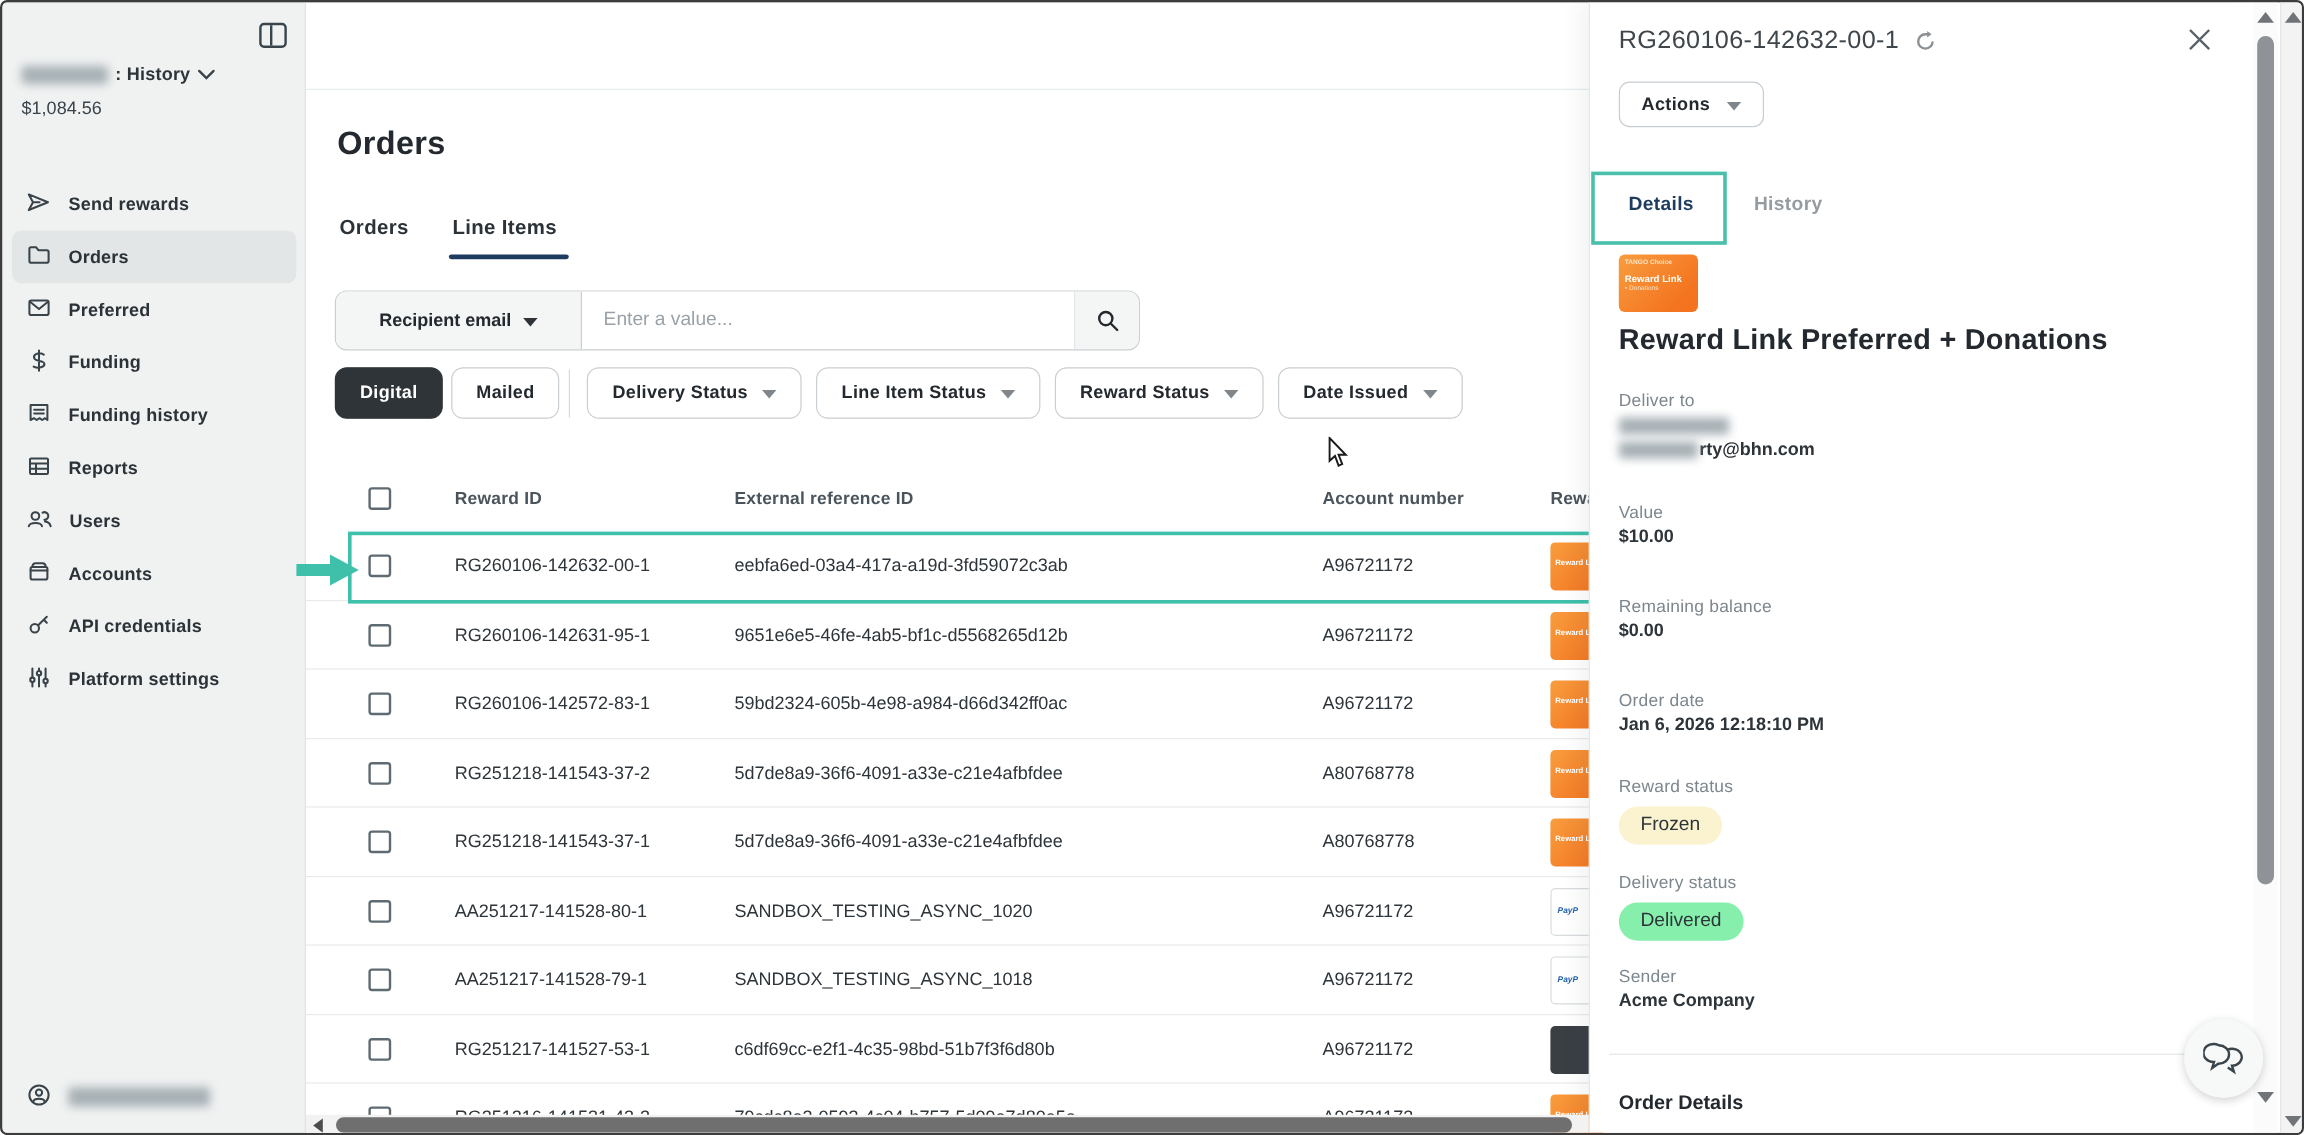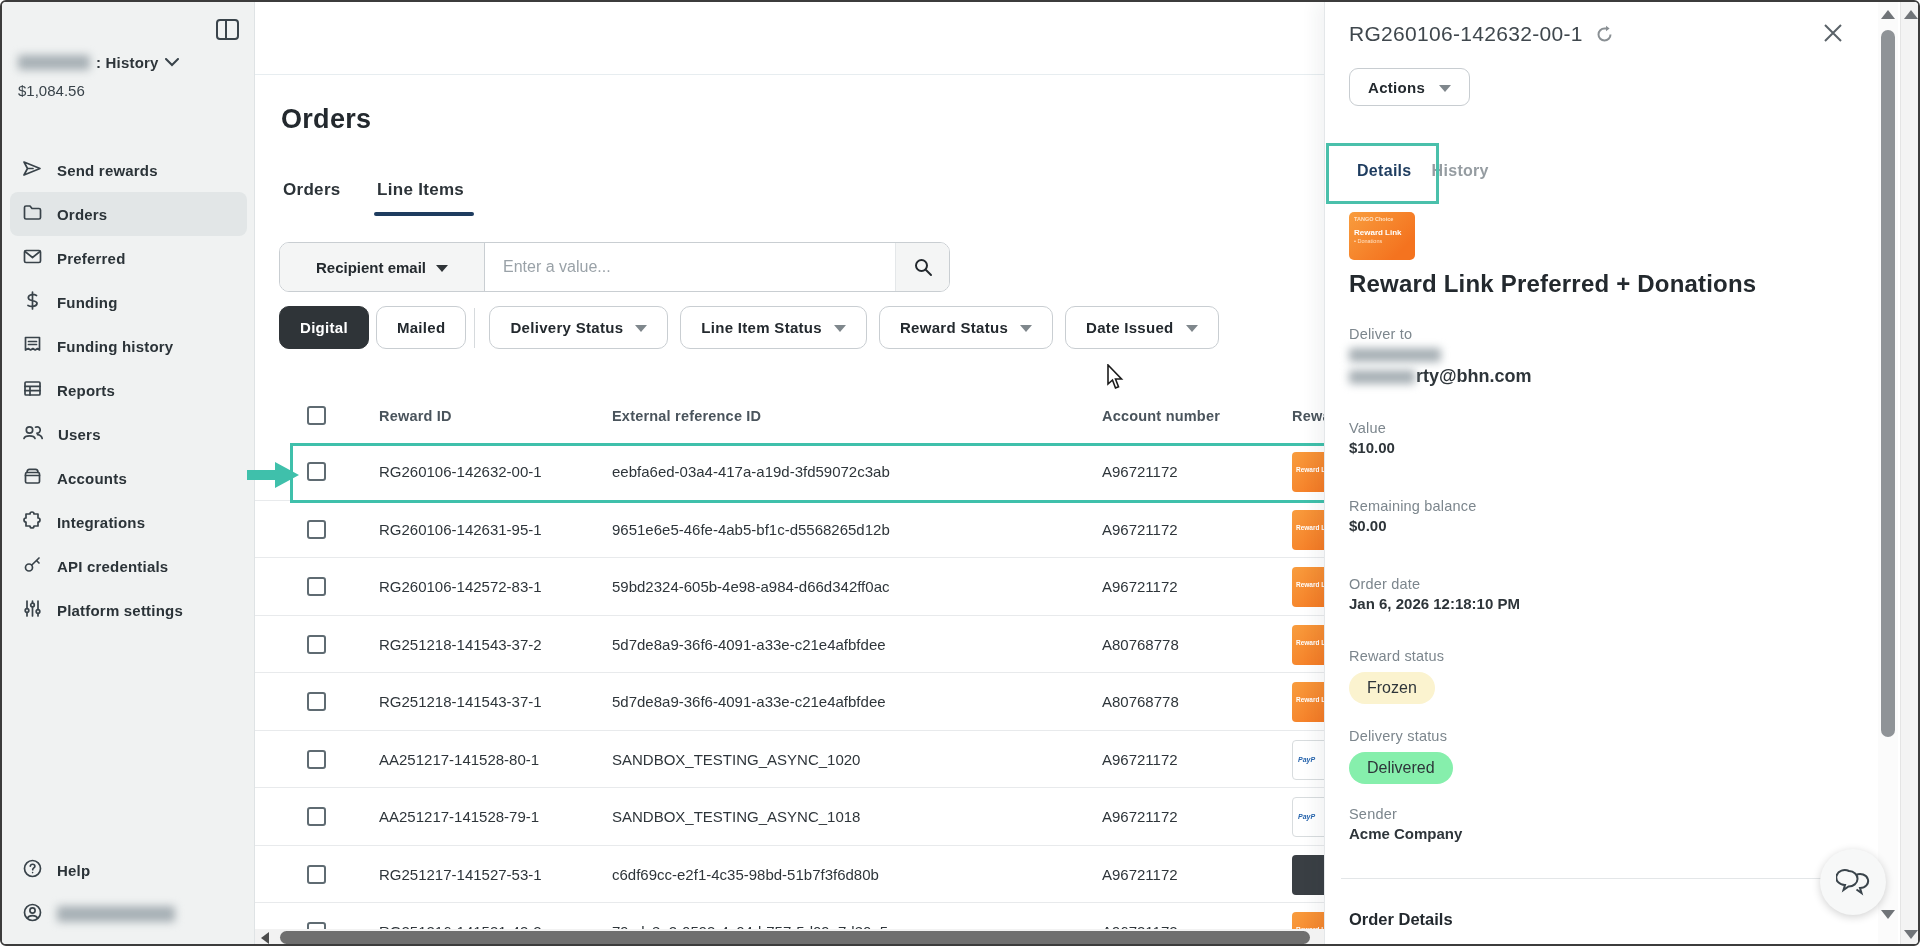--- a/index.html
+++ b/index.html
@@ -97,42 +97,42 @@
     border-left:1px solid #e4e7e9; box-shadow:-8px 0 16px rgba(40,50,60,.06); z-index:3; }
   #panel-title { position:absolute; left:24px; top:20px; font-size:21px; color:#3f474d;
     letter-spacing:.3px; display:flex; align-items:center; gap:12px; }
   #refresh-icon { cursor:pointer; }
   #close-btn { position:absolute; right:34px; top:20px; width:22px; height:22px; cursor:pointer; }
   #close-btn svg { stroke:#5a6268; }
   #actions-btn { position:absolute; left:24px; top:66px; height:38px; padding:0 18px;
     border:1px solid #c8cdd1; border-radius:9px; background:#fff; font-size:15px; font-weight:700;
     color:#23292e; letter-spacing:.3px; display:flex; align-items:center; gap:14px; cursor:pointer;
     font-family:inherit; }
-  #panel-tabs { position:absolute; left:32px; top:160px; display:flex; gap:20px; font-size:16px;
+  #panel-tabs { position:absolute; left:32px; top:160px; display:flex; gap:50px; font-size:16px;
     font-weight:700; letter-spacing:.3px; }
   #ptab-details { color:#1e3c5f; cursor:pointer; }
   #ptab-history { color:#959ca1; cursor:pointer; }
   #product-card { position:absolute; left:24px; top:210px; width:66px; height:48px; border-radius:5px;
     background:linear-gradient(135deg,#f89d3e 0%,#f4731f 80%); padding:4px 5px; overflow:hidden; }
   #product-card .b1 { font-size:5.5px; color:#ffe2c4; font-weight:700; }
   #product-card .b2 { font-size:8px; color:#fff; font-weight:700; margin-top:6px; }
   #product-card .b3 { font-size:5.5px; color:#ffe2c4; margin-top:1px; }
   #product-name { position:absolute; left:24px; top:268px; font-size:24px; font-weight:700;
     color:#23292e; letter-spacing:.2px; }
   .fld { position:absolute; left:24px; }
   .fld-label { font-size:14.5px; color:#7c868d; letter-spacing:.2px; }
   .fld-value { font-size:15px; font-weight:700; color:#2e353a; margin-top:3px; }
   .badge { display:inline-block; margin-top:8px; padding:7px 18px; border-radius:16px;
     font-size:16px; font-weight:400; color:#2e353a; }
   #panel-divider { position:absolute; left:16px; top:876px; width:500px; height:1px; background:#e3e6e8; }
   #order-details-h { position:absolute; left:24px; top:908px; font-size:16.5px; font-weight:700;
     color:#23292e; }
   #deliver-name-blur { display:block; width:92px; height:14px; background:#a7b0b5; filter:blur(4px);
     border-radius:2px; margin-top:6px; }
-  #deliver-email { font-size:18px; font-weight:700; color:#2e353a; margin-top:4px;
+  #deliver-email { font-size:15px; font-weight:700; color:#2e353a; margin-top:4px;
     display:flex; align-items:center; }
   #deliver-email .blur-patch { width:66px; height:14px; margin-right:1px; }
 
   
   #chat-btn { position:absolute; left:1818px; top:847px; width:66px; height:66px; border-radius:50%;
     background:#f7f8f8; box-shadow:0 2px 8px rgba(0,0,0,.18); z-index:6; cursor:pointer;
     display:flex; align-items:center; justify-content:center; }
 
   
   .sb-arrow { position:absolute; width:0; height:0; z-index:7; }
@@ -217,50 +217,36 @@
         </div>
         <div class="nav-item">
           <span><svg width="21" height="21" viewBox="0 0 21 21">
               <rect x="3.5" y="6.5" width="14" height="10.5" rx="1.5" fill="none" stroke="#39434a" stroke-width="1.7" stroke-linecap="round" stroke-linejoin="round"></rect>
               <path d="M5 6.3 c0 -2 1 -3 2.5 -3 h6 c1.5 0 2.5 1 2.5 3 M3.5 9.5 h14" fill="none" stroke="#39434a" stroke-width="1.7" stroke-linecap="round" stroke-linejoin="round"></path>
             </svg></span>
     <span>Accounts</span>
         </div>
         <div class="nav-item">
           <span><svg width="21" height="21" viewBox="0 0 21 21">
-              <path d="M8 4 a2 2 0 0 1 4 0 h4 v4 a2 2 0 0 1 0 4 v4 h-4 a2 2 0 0 1 -4 0 h-4 v-4 a2 2 0 0 1 0 -4 v-4 Z" fill="none" stroke="#39434a" stroke-width="1.7" stroke-linecap="round" stroke-linejoin="round"></path>
-            </svg></span>
-    <span>Integrations</span>
-        </div>
-        <div class="nav-item">
-          <span><svg width="21" height="21" viewBox="0 0 21 21">
               <circle cx="7" cy="13.5" r="3.5" fill="none" stroke="#39434a" stroke-width="1.7" stroke-linecap="round" stroke-linejoin="round"></circle>
               <path d="M9.8 11 L17 4 M14.5 6.5 L17 9" fill="none" stroke="#39434a" stroke-width="1.7" stroke-linecap="round" stroke-linejoin="round"></path>
             </svg></span>
     <span>API credentials</span>
         </div>
         <div class="nav-item">
           <span><svg width="21" height="21" viewBox="0 0 21 21">
               <path d="M5 3 v15 M10.5 3 v15 M16 3 v15" fill="none" stroke="#39434a" stroke-width="1.7" stroke-linecap="round" stroke-linejoin="round"></path>
               <circle cx="5" cy="12.5" r="1.8" fill="#f0f2f2" stroke="#39434a" stroke-width="1.7"></circle>
               <circle cx="10.5" cy="7" r="1.8" fill="#f0f2f2" stroke="#39434a" stroke-width="1.7"></circle>
               <circle cx="16" cy="13.5" r="1.8" fill="#f0f2f2" stroke="#39434a" stroke-width="1.7"></circle>
             </svg></span>
     <span>Platform settings</span>
         </div>
       </div>
     <div id="sidebar-bottom">
-      <div class="nav-item">
-        <span class="nav-ic"><svg width="21" height="21" viewBox="0 0 21 21">
-              <circle cx="10.5" cy="10.5" r="8" fill="none" stroke="#39434a" stroke-width="1.7" stroke-linecap="round" stroke-linejoin="round"></circle>
-              <path d="M8.3 8.2 c0.3 -2.6 4.4 -2.6 4.6 0 c0.1 1.6 -2.2 1.9 -2.2 3.5" fill="none" stroke="#39434a" stroke-width="1.7" stroke-linecap="round" stroke-linejoin="round"></path>
-              <circle cx="10.6" cy="14.6" r="0.8" fill="#39434a"></circle>
-            </svg></span>
-        <span>Help</span>
-      </div>
       <div class="nav-item">
         <span class="nav-ic"><svg width="21" height="21" viewBox="0 0 21 21">
               <circle cx="10.5" cy="10.5" r="8" fill="none" stroke="#39434a" stroke-width="1.7" stroke-linecap="round" stroke-linejoin="round"></circle>
               <circle cx="10.5" cy="8.5" r="2.6" fill="none" stroke="#39434a" stroke-width="1.7" stroke-linecap="round" stroke-linejoin="round"></circle>
               <path d="M5.8 15.8 c1 -2.8 8.4 -2.8 9.4 0" fill="none" stroke="#39434a" stroke-width="1.7" stroke-linecap="round" stroke-linejoin="round"></path>
             </svg></span>
         <span class="blur-user"></span>
       </div>
     </div>
   </nav>

